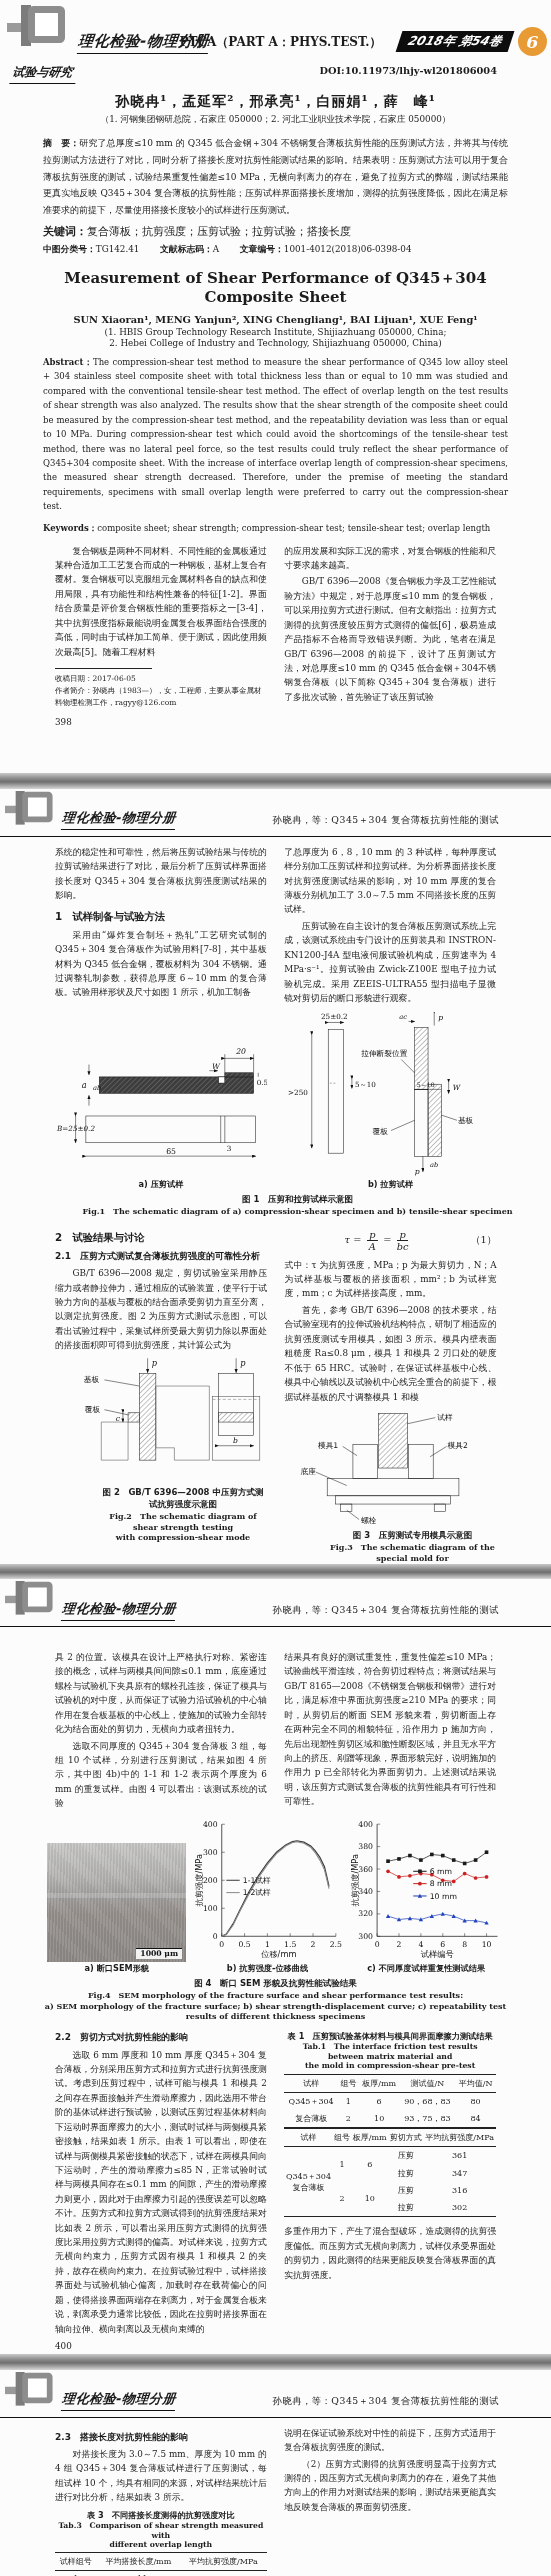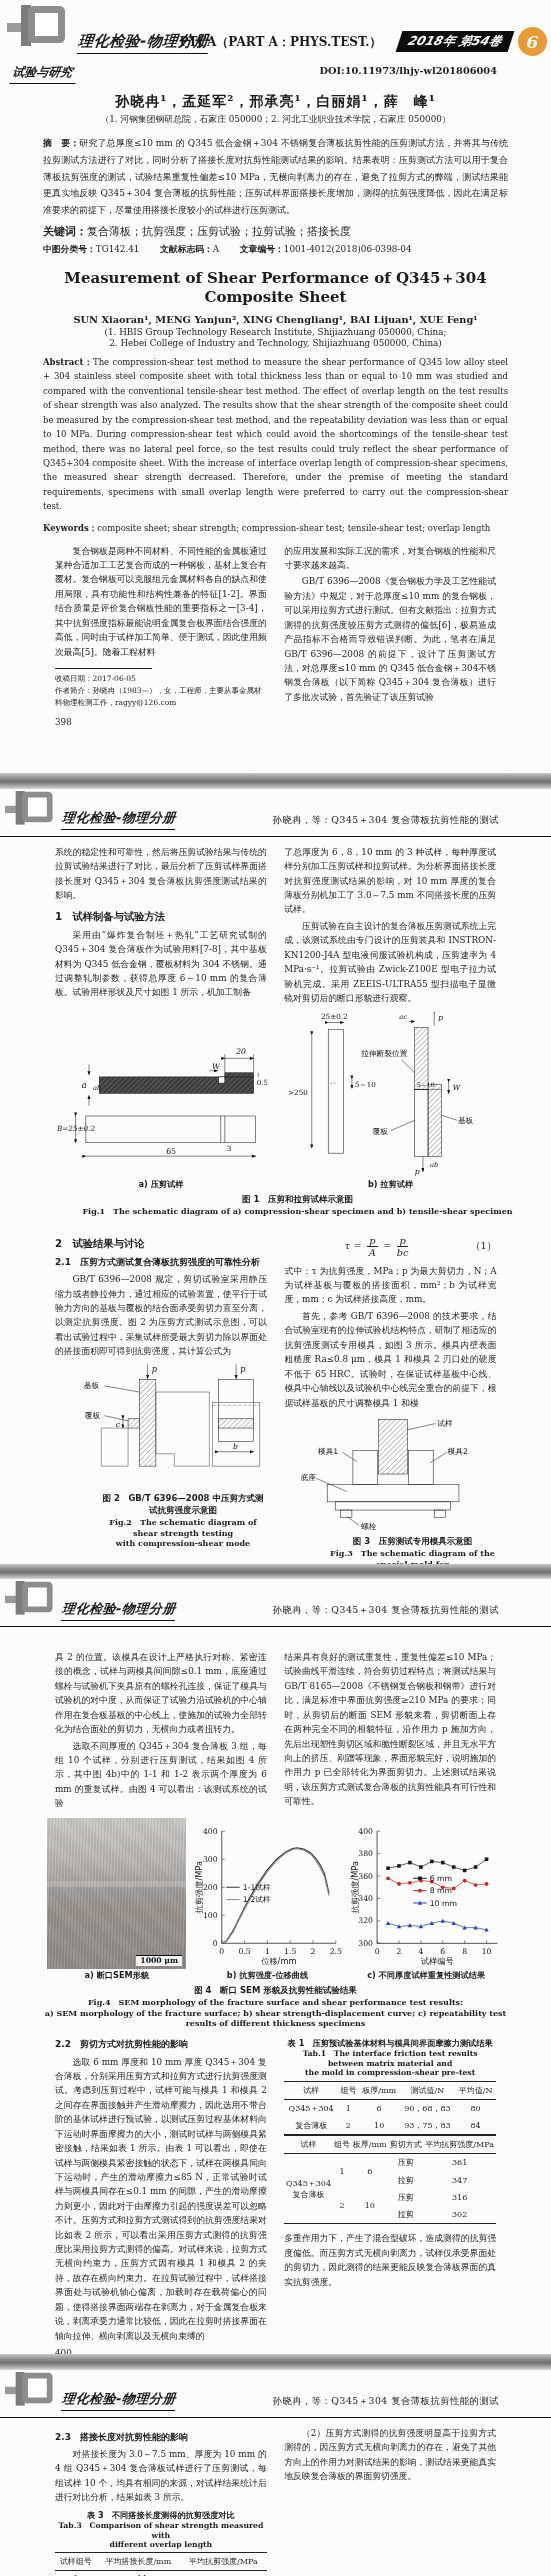--- a/index.html
+++ b/index.html
@@ -59,21 +59,21 @@
   .fno{font-style:normal;}
   
   table.three{border-collapse:collapse;width:100%;font-size:8px;text-align:center;border-top:1px solid #222;border-bottom:1px solid #222;}
   table.three th{border-bottom:0.6px solid #222;font-weight:normal;padding:3.1px 1px;}
   table.three td{padding:3.1px 1px;}
   .tabcap{text-align:center;font-weight:bold;margin:5.2px 0 3.1px;}
   .tabcap .cn{font-size:8.2px;font-family:"DejaVu Sans",sans-serif;}
   .tabcap .en{font-size:7.7px;}
   
   .fig4row{display:flex;align-items:flex-end;justify-content:center;gap:7.2px;padding:0 36px;margin-top:5.2px;}
-  .sem{width:139px;height:151px;position:relative;background:
+  .sem{width:139px;height:119px;position:relative;background:
     linear-gradient(180deg,#c8c8c6 0%,#b5b4b2 30%,#a09e9c 46%,#97918d 60%,#8d8a88 100%);}
   .sem:before{content:"";position:absolute;inset:0;background:repeating-linear-gradient(92deg,rgba(255,255,255,.07) 0 1.5px,rgba(0,0,0,.06) 1.5px 3.1px);}
   .sem:after{content:"";position:absolute;left:0;right:0;top:42%;height:5.2px;background:rgba(255,255,255,.18);filter:blur(0.5px);}
   .semscale{position:absolute;right:4.1px;bottom:3.1px;background:#f2f2f2;color:#111;font-weight:bold;font-size:7.7px;padding:0.5px 4.1px;border-top:1.5px solid #111;}
 </style>
 </head>
 <body>
 
 <div class="page" style="height:773px">
   <div class="hdr">
@@ -239,21 +239,21 @@
         <text x="252" y="314" font-size="15" font-style="italic">p</text>
       </svg>
       <div class="sublab">b) 拉剪试样</div>
     </div>
   </div>
   <div class="figcap" style="margin-top:4.1px">
     <div class="cn">图 1　压剪和拉剪试样示意图</div>
     <div class="en">Fig.1　The schematic diagram of a) compression-shear specimen and b) tensile-shear specimen</div>
   </div>
 
-  <div class="cols" style="margin-top:13px">
+  <div class="cols" style="margin-top:7px">
     <div class="col">
       <div class="h-sec">2　试验结果与讨论</div>
       <div class="h-sub">2.1　压剪方式测试复合薄板抗剪强度的可靠性分析</div>
       <p class="ind">GB/T 6396—2008 规定，剪切试验室采用静压缩力或者静拉伸力，通过相应的试验装置，使平行于试验力方向的基板与覆板的结合面承受剪切力直至分离，以测定抗剪强度。图 2 为压剪方式测试示意图，可以看出试验过程中，采集试样所受最大剪切力除以界面处的搭接面积即可得到抗剪强度，其计算公式为</p>
       <svg width="212" height="130" viewBox="0 0 412 252">
 
         <line x1="180" y1="6" x2="180" y2="34" stroke="#111" marker-end="url(#ar)"></line>
         <text x="188" y="22" font-size="16" font-style="italic">p</text>
         <rect x="164" y="36" width="32" height="168" fill="url(#hl)" stroke="#111"></rect>
         <text x="56" y="52" font-size="15" class="cnlab">基板</text>
@@ -596,19 +596,20 @@
         <tr>
               <td>1</td>
               <td>3.11</td>
               <td>368</td>
             </tr>
           </tbody>
       </table>
 
     </div>
     <div class="col">
+      <p>说明在保证试验系统对中性的前提下，压剪方式适用于复合薄板抗剪强度的测试。</p>
       <p class="ind">（2）压剪方式测得的抗剪强度明显高于拉剪方式测得的，因压剪方式无横向剥离力的存在，避免了其他方向上的作用力对测试结果的影响，测试结果更能真实地反映复合薄板的界面剪切强度。</p>
 
     </div>
   </div>
 
 </div>
 
 
 </body></html>

